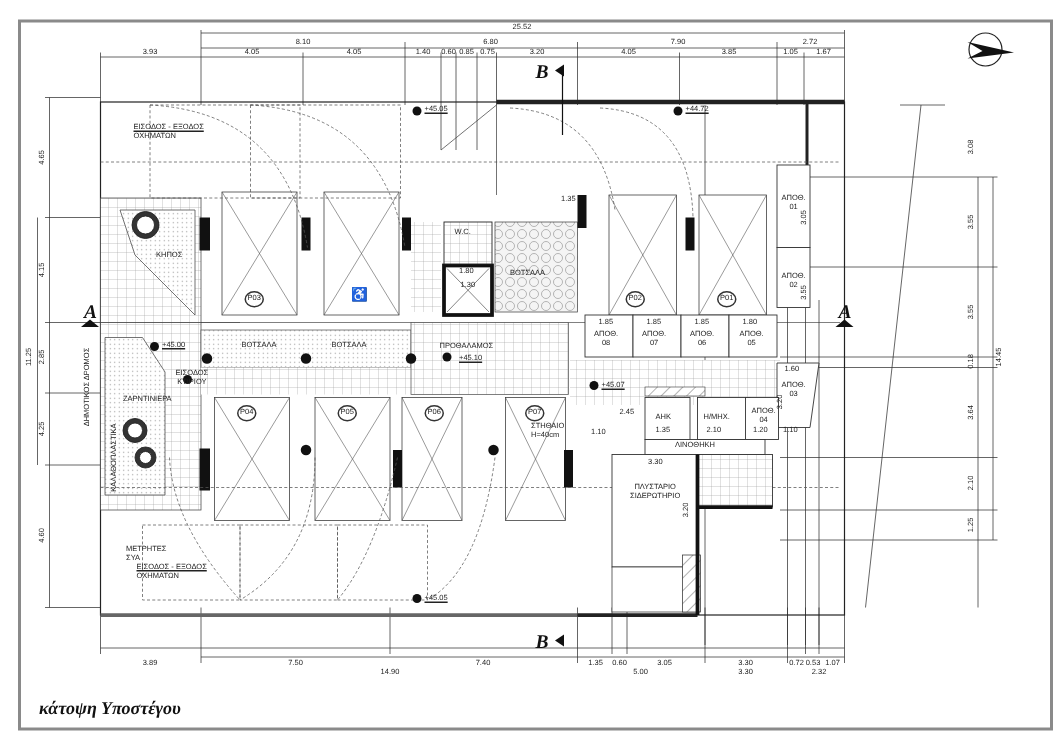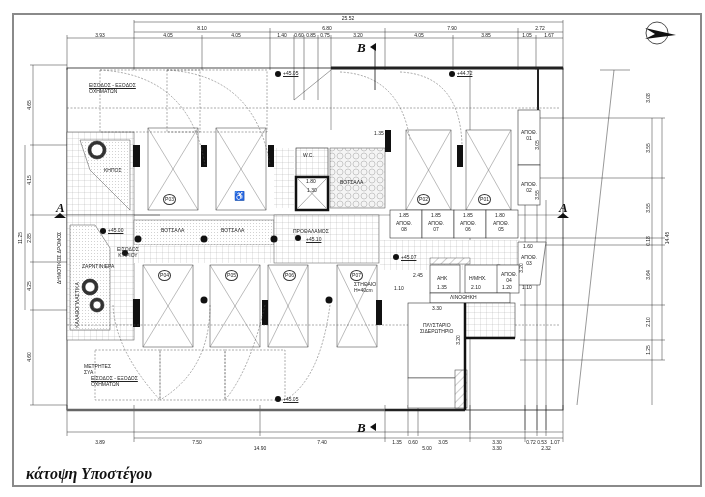--- a/index.html
+++ b/index.html
@@ -3,21 +3,21 @@
 <meta charset="utf-8">
 <style>
   html,body{margin:0;padding:0;background:#ffffff;}
   body{width:705px;height:497px;position:relative;overflow:hidden;font-family:"Liberation Sans",sans-serif;}
   .frame{position:absolute;left:12px;top:13px;width:690px;height:474px;border:2px solid #8a8a8a;box-sizing:border-box;background:#fff;}
   svg{position:absolute;left:0;top:0;}
   .lbl{position:absolute;font-size:5px;color:#222;white-space:nowrap;line-height:1;}
   .dim{position:absolute;font-size:5px;color:#222;white-space:nowrap;line-height:1;transform:translateX(-50%);}
   .vdim{position:absolute;font-size:5px;color:#222;white-space:nowrap;line-height:1;transform:translate(-50%,-50%) rotate(-90deg);}
   .sec{position:absolute;font-family:"Liberation Serif",serif;font-weight:bold;font-style:italic;font-size:13px;color:#111;}
-  .title{position:absolute;left:26px;top:465px;font-family:"Liberation Serif",serif;font-weight:bold;font-style:italic;font-size:16px;color:#111;}
+  .title{position:absolute;left:26px;top:465px;font-family:"Liberation Serif",serif;font-weight:bold;font-style:italic;font-size:12px;color:#111;}
   .park{position:absolute;font-size:5px;color:#222;border:0.6px solid #333;border-radius:50%;width:11px;height:9px;line-height:9px;text-align:center;}
   .level{position:absolute;font-size:5px;color:#222;text-decoration:underline;white-space:nowrap;}
   .room{position:absolute;font-size:5px;color:#222;text-align:center;line-height:1.1;white-space:pre;}
 </style>
 </head>
 <body>
 
 <div class="frame"></div>
 
 <svg width="705" height="497" viewBox="0 0 705 497">

